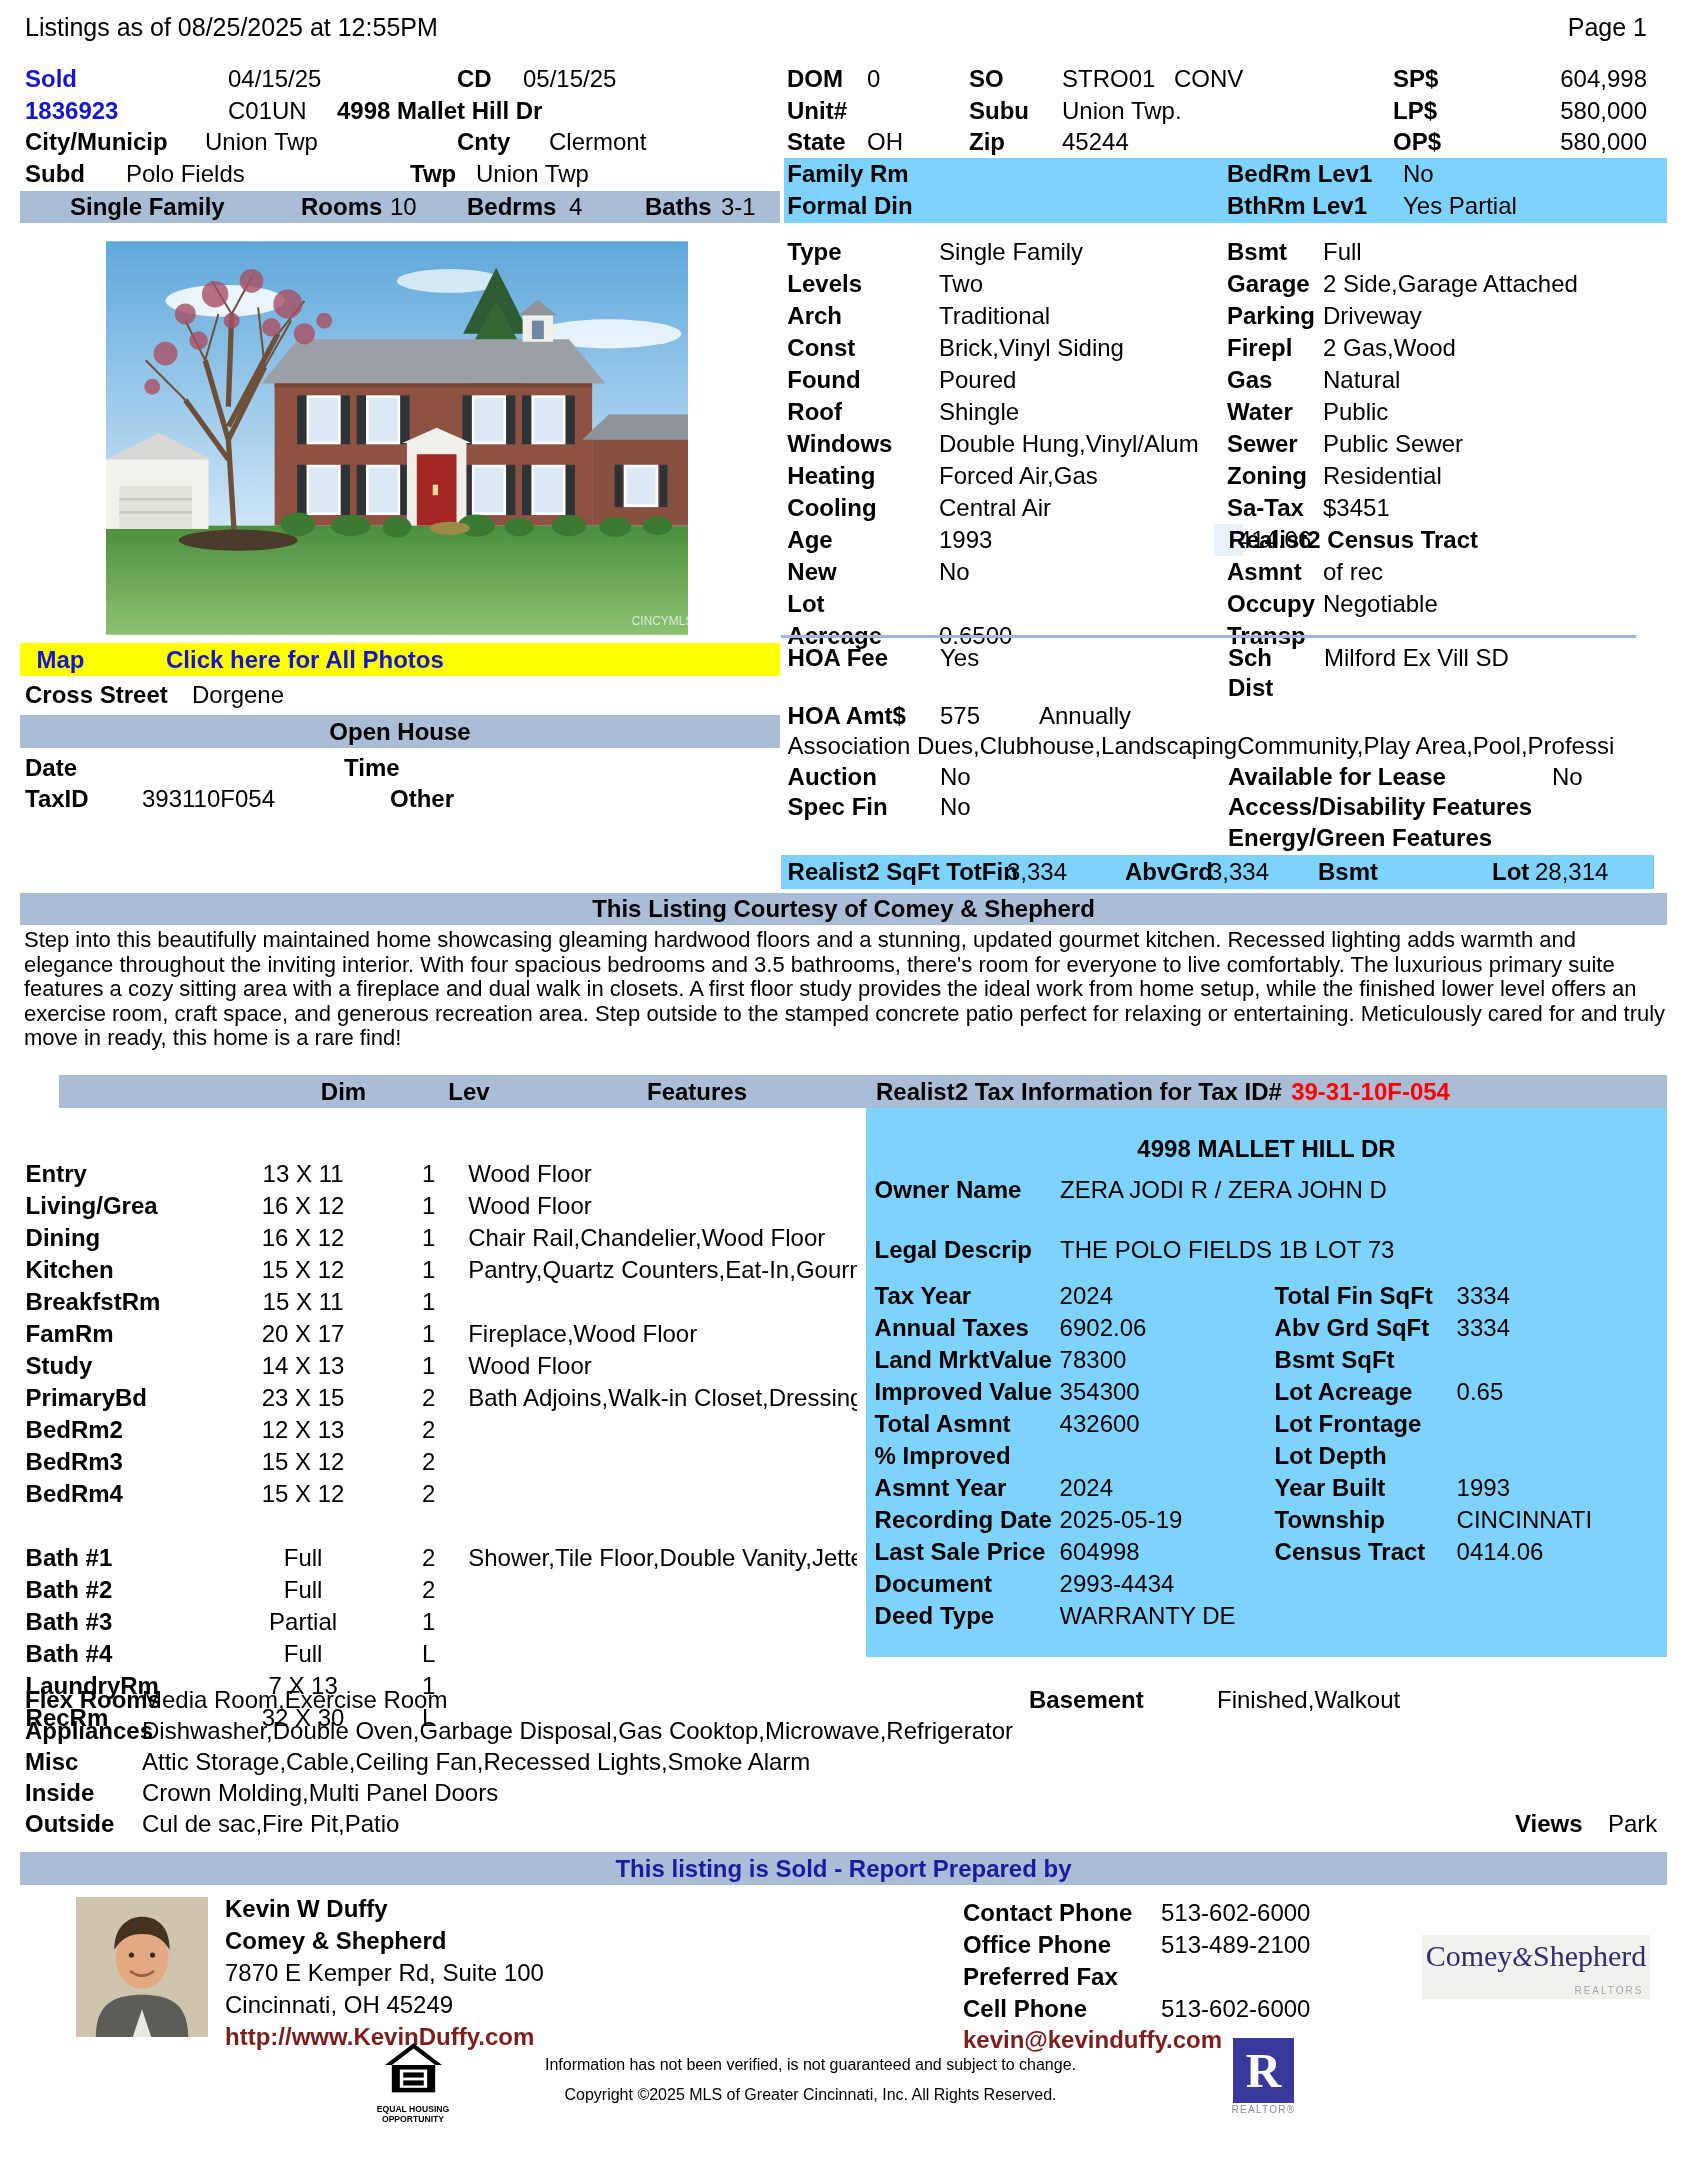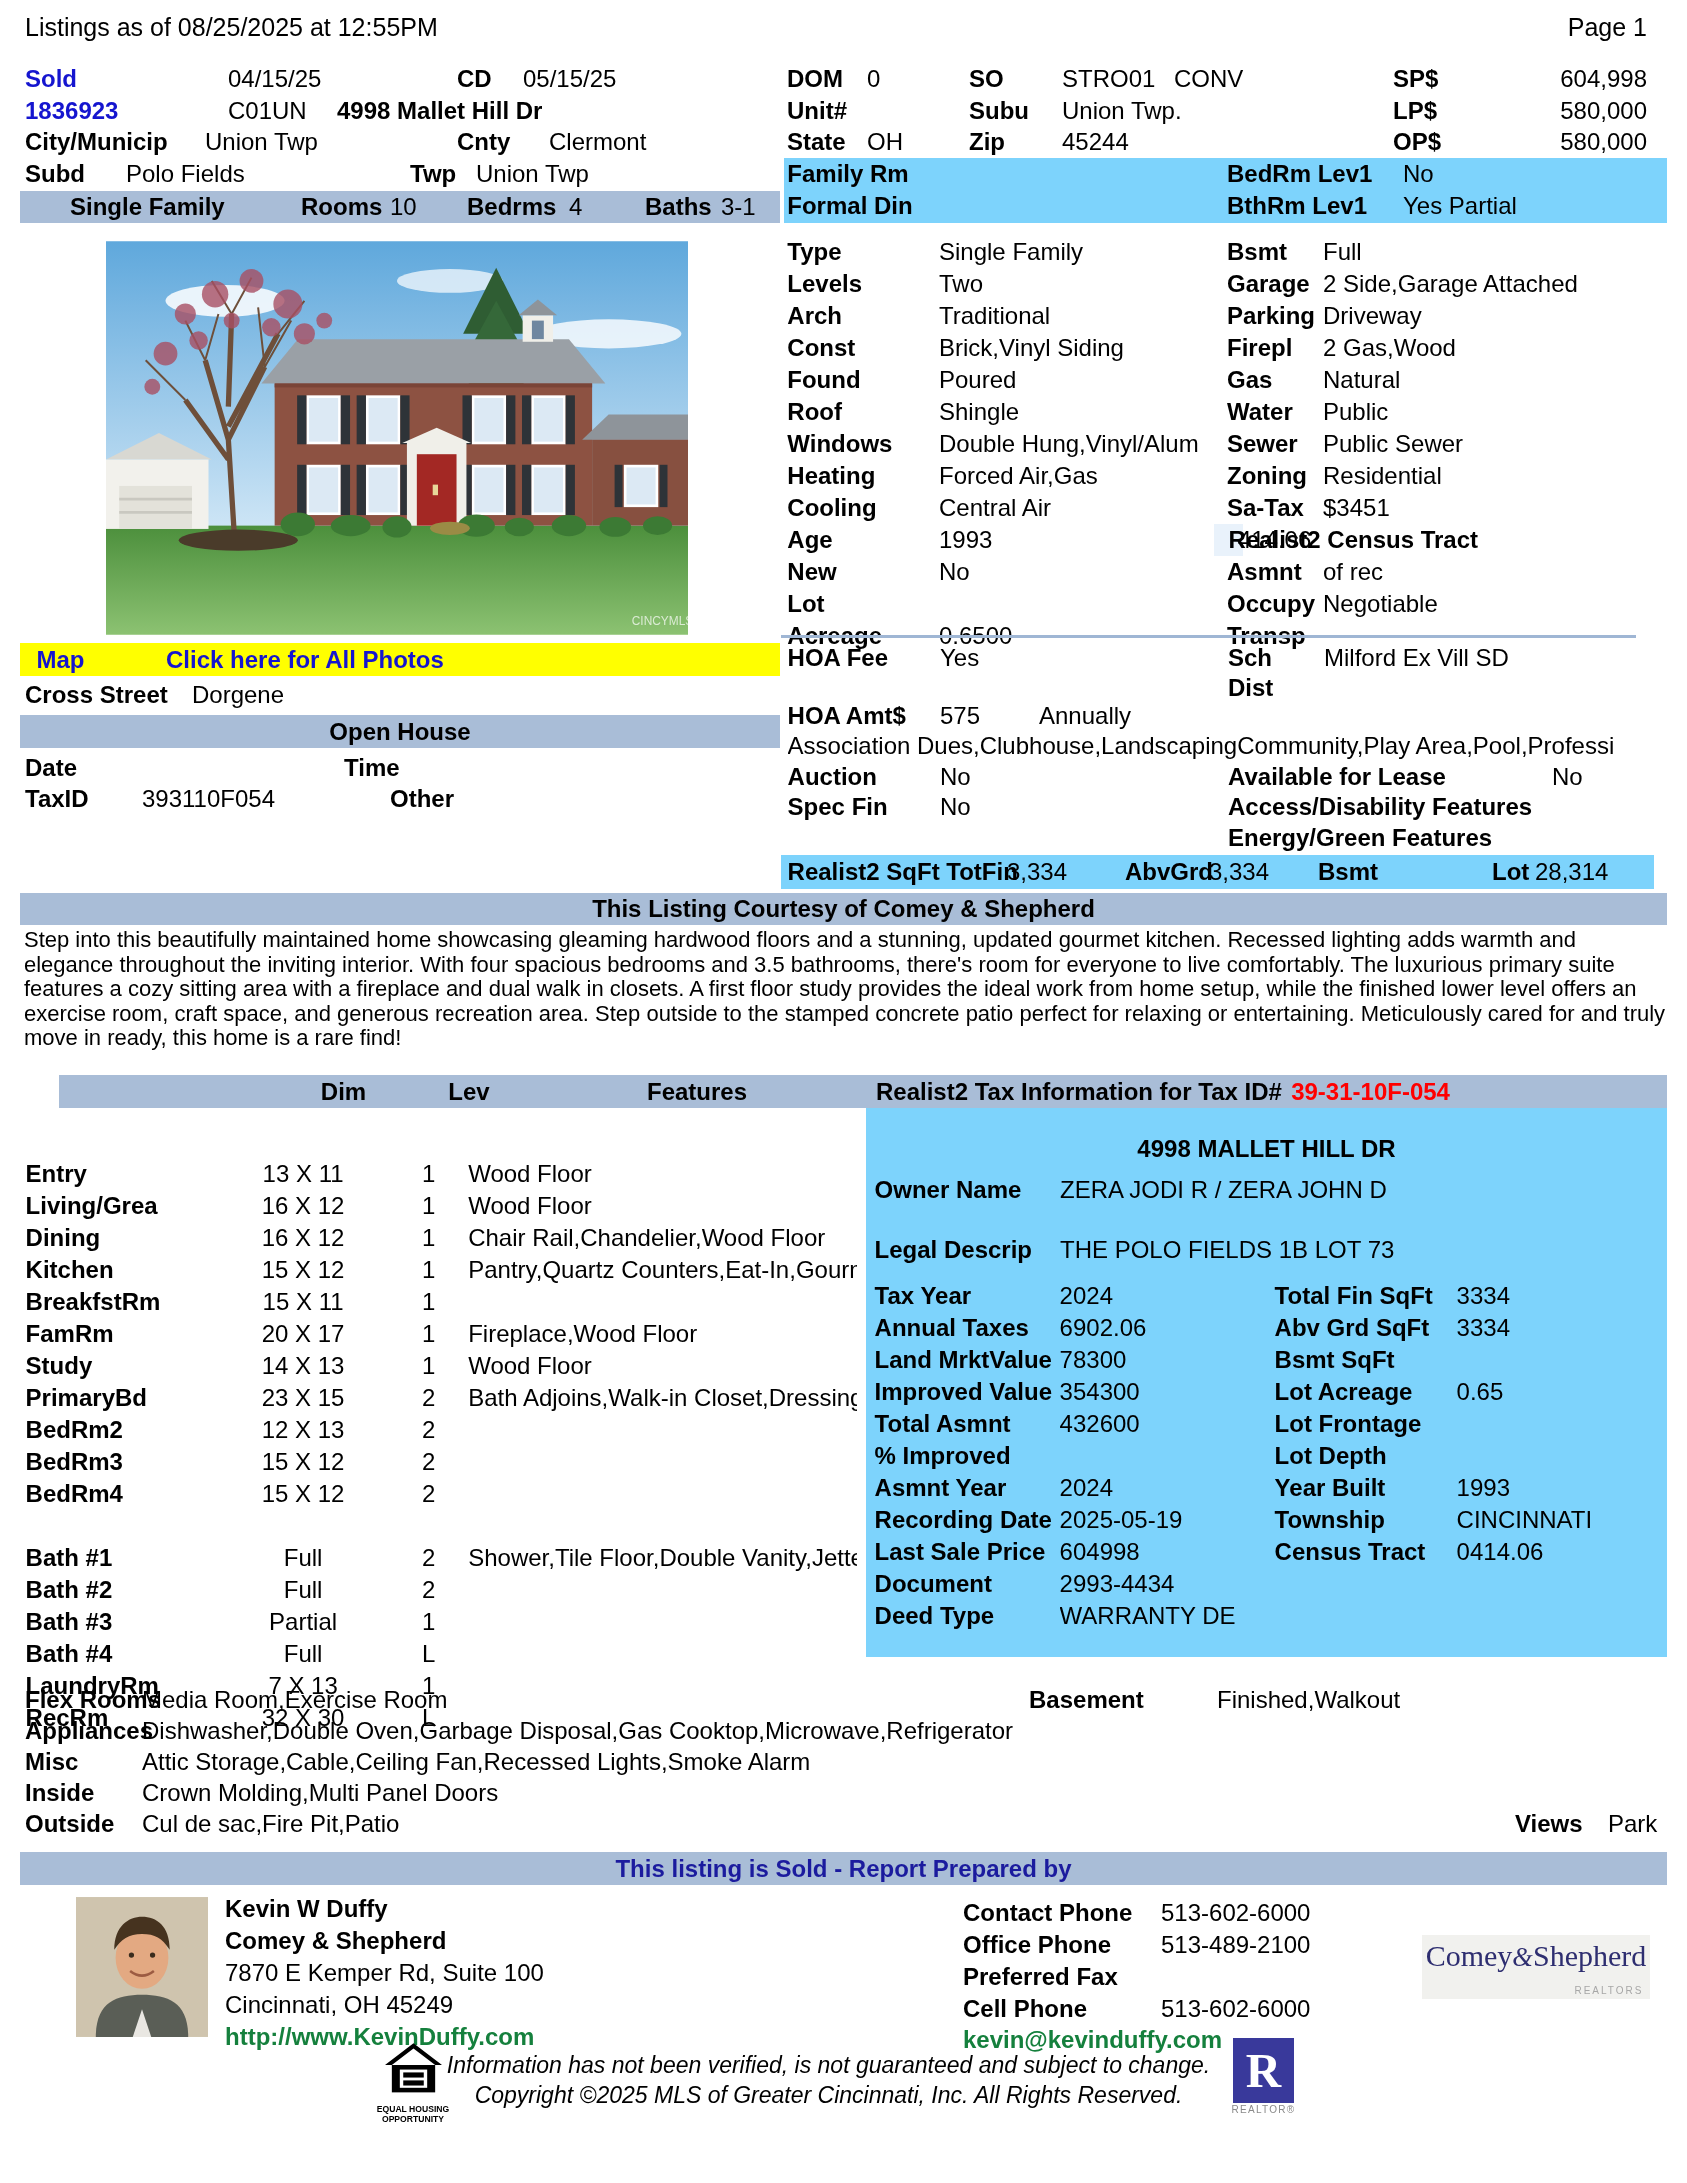--- a/index.html
+++ b/index.html
@@ -57,30 +57,30 @@
   .tpair .val{position:absolute;left:194px;white-space:nowrap;}
   .trows{position:absolute;left:0;top:172px;width:100%;}
   .trow{display:grid;grid-template-columns:185px 215px 182px auto;padding-left:8.6px;height:32px;line-height:32px;}
   .trow .l{font-weight:700;white-space:nowrap;}
   .trow .v{white-space:nowrap;overflow:hidden;}
   
   .footbar{left:20px;top:1852px;width:1647px;height:33px;line-height:33px;text-align:center;
            font-weight:700;color:#1b1b9e;}
   .agent{left:225px;top:1893px;}
   .agent div{height:32px;line-height:32px;white-space:nowrap;}
-  .linkblue{color:#15803d;font-weight:700;}
+  .linkblue{color:#7f1d1d;font-weight:700;}
   .cslogo{left:1422px;top:1935px;width:228px;height:64px;background:#f1f1ee;
           font-family:"Liberation Serif", serif;color:#2e2e70;text-align:center;}
   .cslogo .main{font-size:30px;line-height:41px;}
   .cslogo .amp{font-style:italic;font-size:26.5px;}
   .cslogo .sub{position:absolute;right:6.6px;bottom:2.6px;font-size:10px;letter-spacing:2px;color:#a7a7a7;
                font-family:"Liberation Sans", sans-serif;}
   .ehlogo{left:357px;top:2043px;width:112px;text-align:center;}
   .ehlogo .cap{font-size:8.6px;font-weight:700;line-height:10px;margin-top:2.6px;}
-  .disc{left:415px;top:2050px;width:827px;text-align:center;font-style:italic;font-size:23px;line-height:30px;}
+  .disc{left:397px;top:2050px;width:827px;text-align:center;font-size:16px;line-height:30px;}
   .realtor{left:1224px;top:2038px;width:79px;text-align:center;}
   .realtor .rbox{width:61px;height:65px;margin:0 auto;background:#39399b;color:#fff;
                  font-family:"Liberation Serif", serif;font-weight:700;font-size:49px;line-height:65px;}
   .realtor .cap{font-size:10px;color:#8a8a8a;letter-spacing:1.3px;margin-top:1.3px;}
   .photo{left:106px;top:241px;width:582px;height:394px;}
   .portrait{left:76px;top:1897px;width:132px;height:140px;}
 </style>
 </head>
 <body>
 

